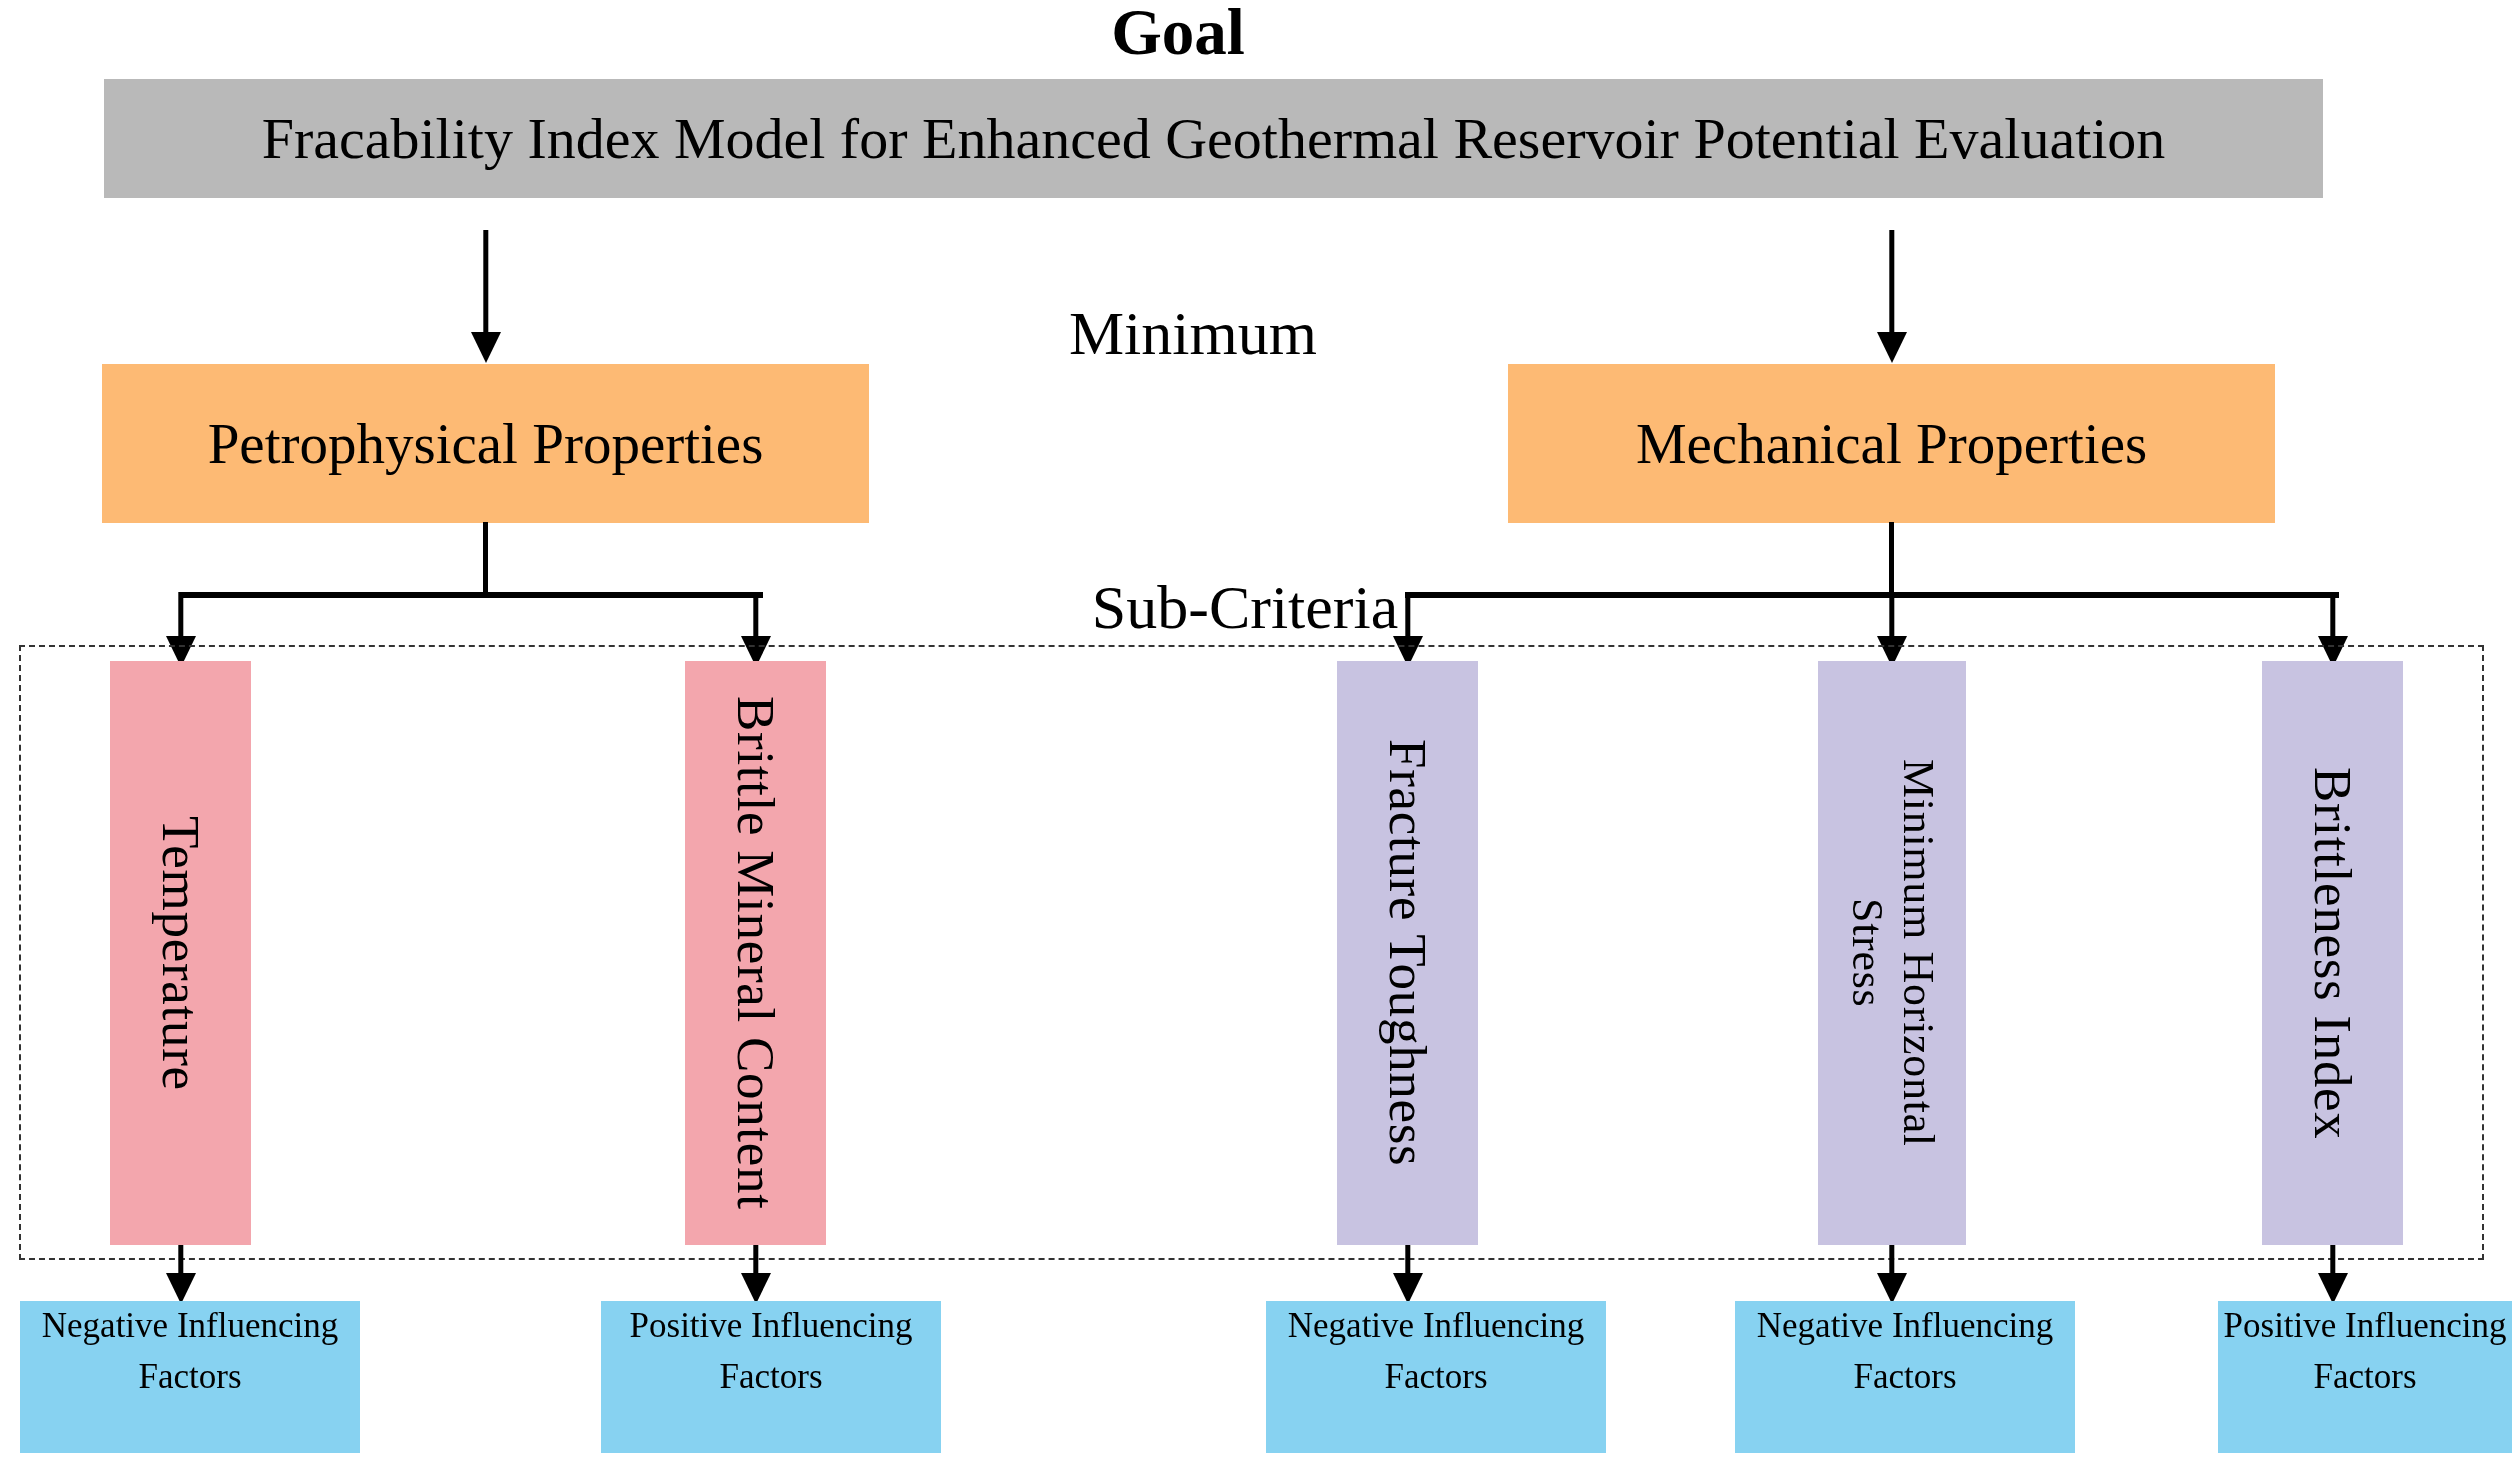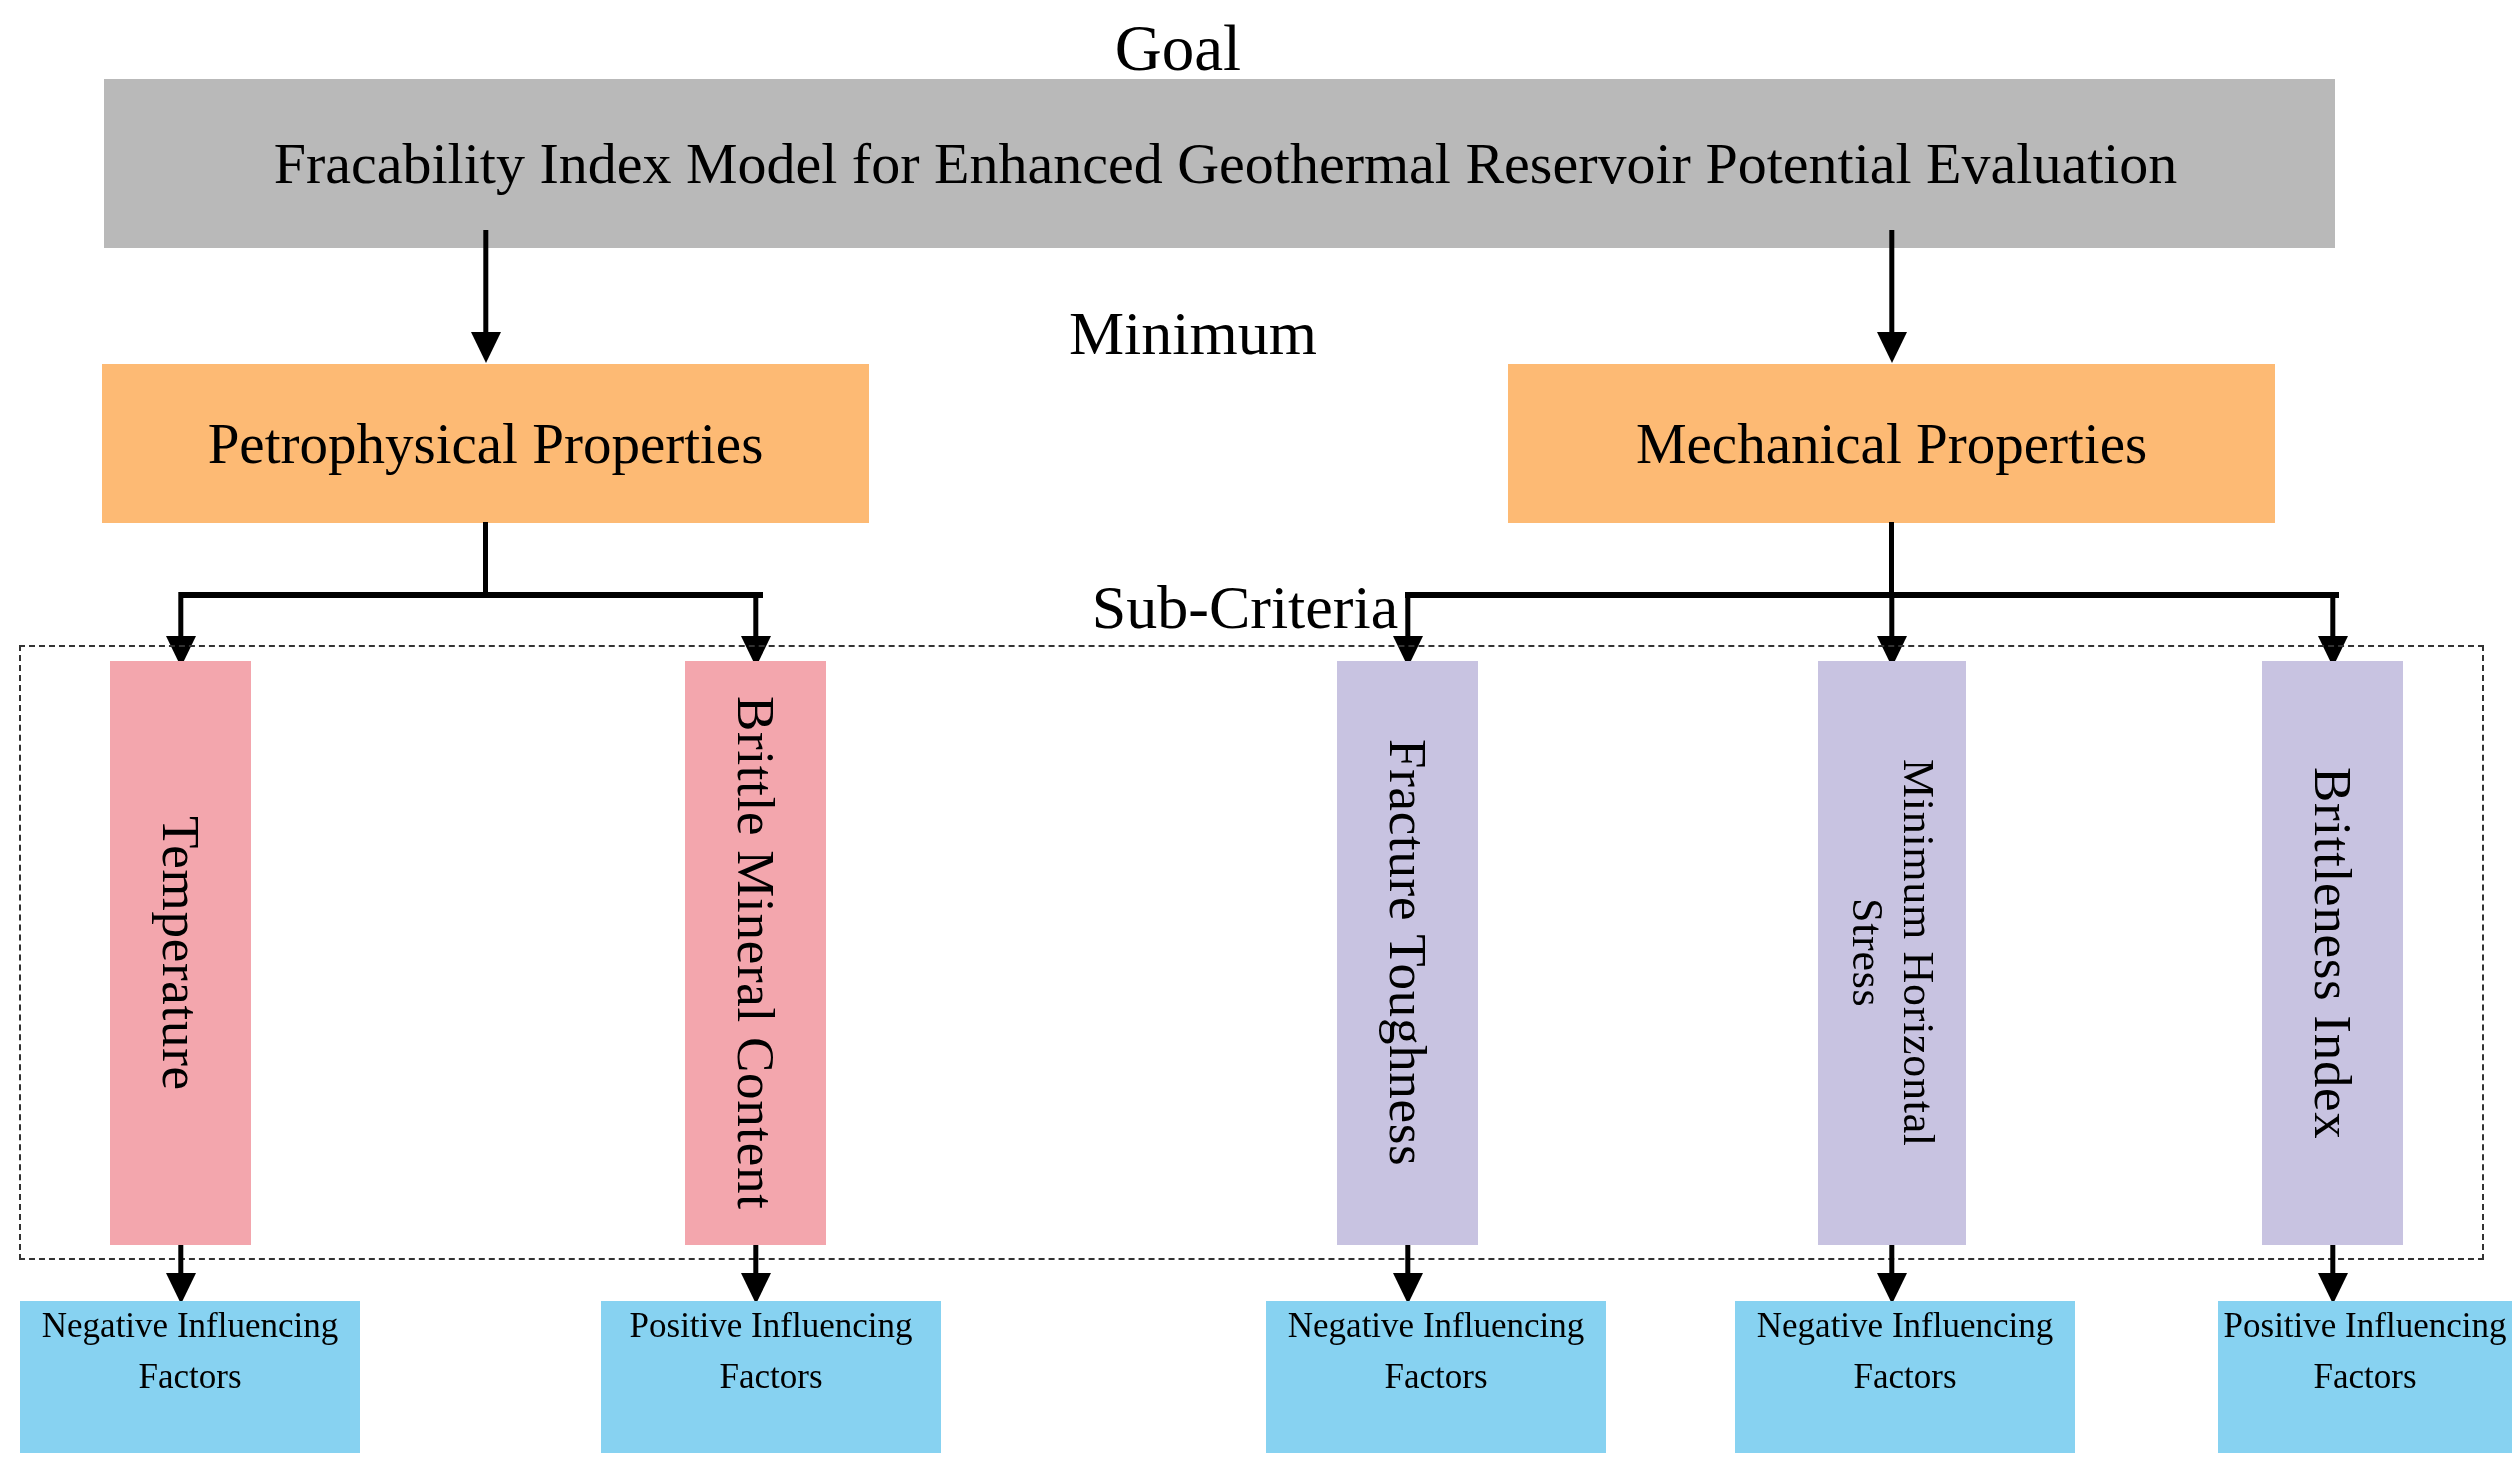--- a/index.html
+++ b/index.html
@@ -32,25 +32,25 @@
   .varrow{position:absolute;width:34px;}
   .varrow .shaft{position:absolute;display:block;left:50%;transform:translateX(-50%);top:0;bottom:27px;width:5.4px;background:#000;}
   .varrow .head{position:absolute;display:block;left:50%;transform:translateX(-50%);bottom:0;width:0;height:0;
     border-left:15.5px solid transparent;border-right:15.5px solid transparent;border-top:31px solid #000;}
 </style>
 </head>
 <body>
 
 <div id="canvas">
 
-  <div class="lvl-label" id="goal-label" style="left:1178px;top:16px;">Goal</div>
+  <div class="lvl-label" id="goal-label" style="left:1178px;top:0;font-weight:bold;">Goal</div>
   <div class="lvl-label" style="left:1193px;top:302px;">Minimum</div>
   <div class="lvl-label" style="left:1197px;top:576px;margin-left:48px;">Sub-Criteria</div>
 
-  <div class="box goal-box" style="left:104px;top:79px;width:2219px;height:169px;padding-left:12px;">
+  <div class="box goal-box" style="left:104px;top:79px;width:2219px;height:119px;">
     <span>Fracability Index Model for Enhanced Geothermal Reservoir Potential Evaluation</span>
   </div>
 
   <div class="varrow" style="left:469px;top:230px;height:133px;">
       <i class="shaft"></i>
       <i class="head"></i>
     </div>
   <div class="varrow" style="left:1875px;top:230px;height:133px;">
       <i class="shaft"></i>
       <i class="head"></i>

